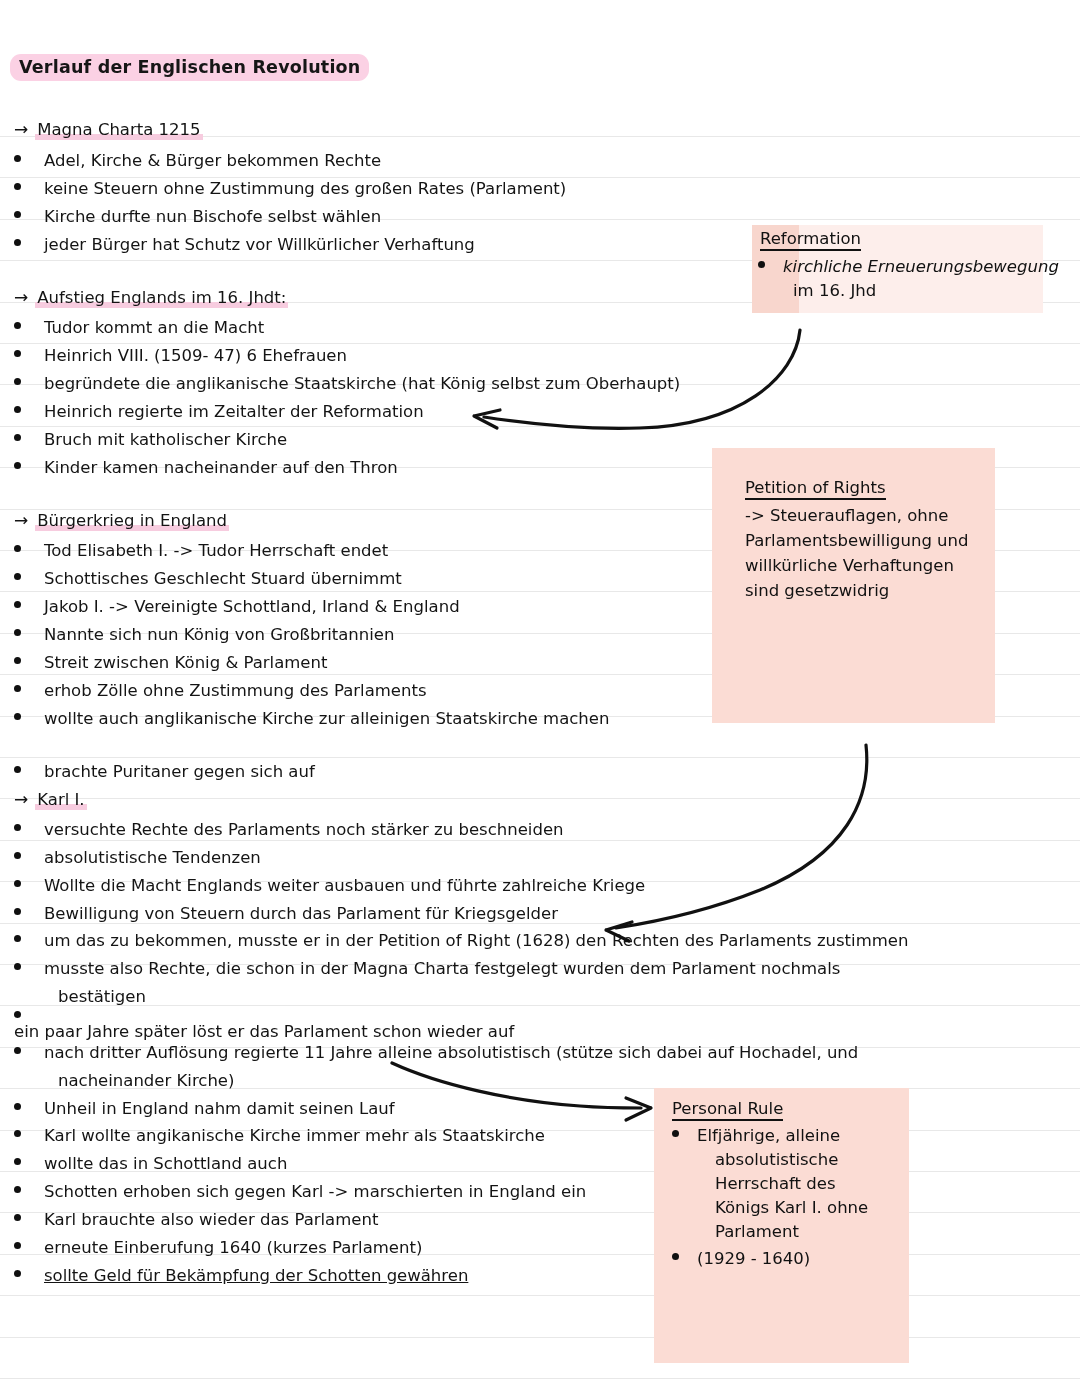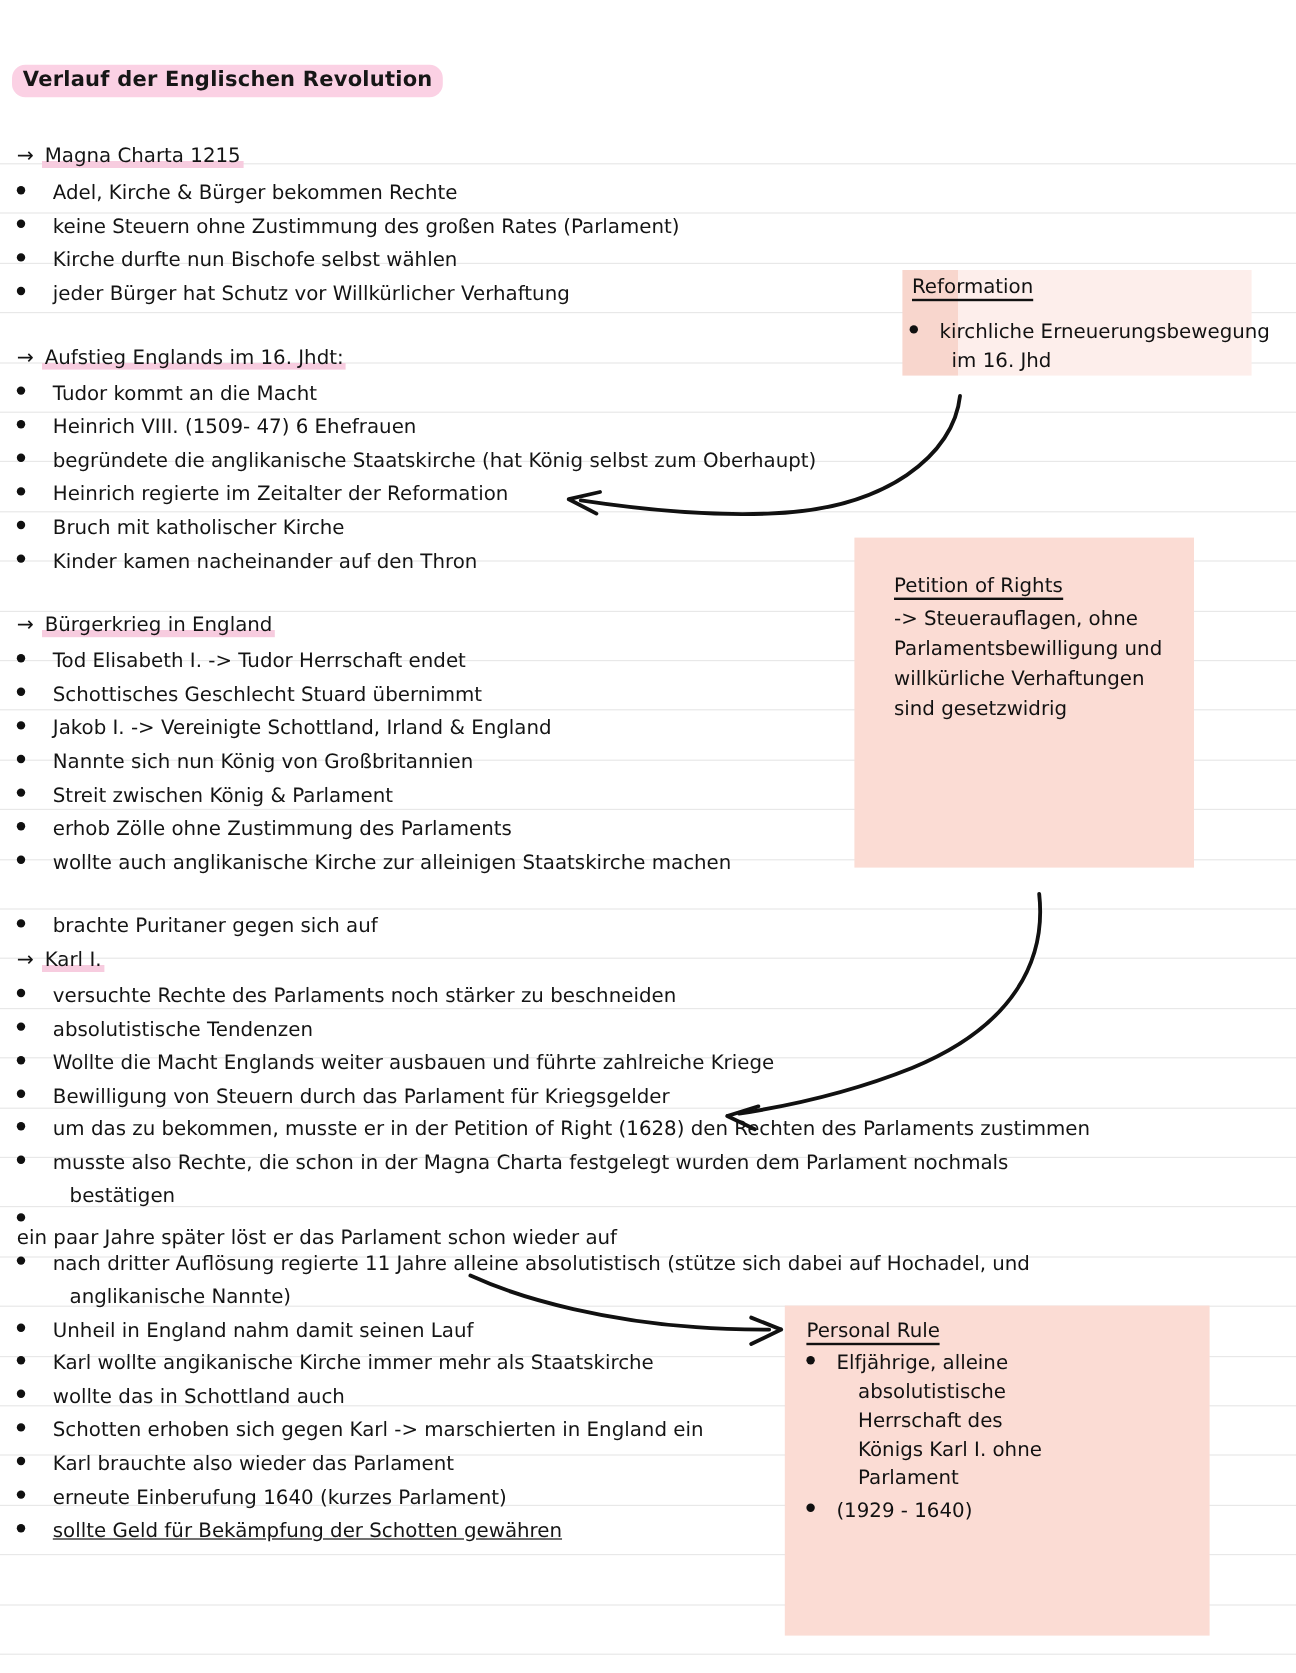--- a/index.html
+++ b/index.html
@@ -131,39 +131,39 @@
   
   #note-reformation {
     left: 752px;
     top: 225px;
     width: 291px;
     height: 88px;
     background: linear-gradient(to right, #f8d6cd 0 16%, #fdeeeb 16% 100%);
   }
   #note-reformation .inner { padding: 4px 0 0 6px; }
   #note-reformation .note-title { margin-left: 2px; }
-  #note-reformation .note-bullet-row { margin-top: 16px; }
+  #note-reformation .note-bullet-row { margin-top: 6px; font-style: italic; }
   #note-reformation .note-line.indent { margin-left: 35px; margin-top: 5px; }
 
   
   #note-petition {
     left: 712px;
     top: 448px;
     width: 283px;
     height: 275px;
     background: #fbdcd4;
   }
   #note-petition .inner { padding: 30px 0 0 33px; }
   #note-petition .note-line { margin-top: 6px; }
 
   
   #note-personal {
     left: 654px;
     top: 1088px;
-    width: 354px;
+    width: 255px;
     height: 275px;
     background: #fbdcd4;
   }
   #note-personal .inner { padding: 11px 0 0 18px; }
   #note-personal .note-bullet-row { margin-top: 5px; }
   #note-personal .note-line.indent { margin-left: 43px; margin-top: 5px; }
   #note-personal .note-bullet-row.last { margin-top: 8px; }
 
   
   #arrow-layer {
@@ -331,21 +331,21 @@
   </div>
   <div class="cont-row" style="top:987px;">bestätigen</div>
   <div class="bullet-row" style="top:1015px;flex-direction:column;">
     <span class="bullet-dot"></span>
     <span class="bullet-text">ein paar Jahre später löst er das Parlament schon wieder auf</span>
   </div>
   <div class="bullet-row" style="top:1043px;">
     <span class="bullet-dot"></span>
     <span class="bullet-text">nach dritter Auflösung regierte 11 Jahre alleine absolutistisch (stütze sich dabei auf Hochadel, und</span>
   </div>
-  <div class="cont-row" style="top:1071px;">anglikanische Nannte)</div>
+  <div class="cont-row" style="top:1071px;">nacheinander Kirche)</div>
   <div class="bullet-row" style="top:1099px;">
     <span class="bullet-dot"></span>
     <span class="bullet-text">Unheil in England nahm damit seinen Lauf</span>
   </div>
   <div class="bullet-row" style="top:1126px;">
     <span class="bullet-dot"></span>
     <span class="bullet-text">Karl wollte angikanische Kirche immer mehr als Staatskirche</span>
   </div>
   <div class="bullet-row" style="top:1154px;">
     <span class="bullet-dot"></span>

